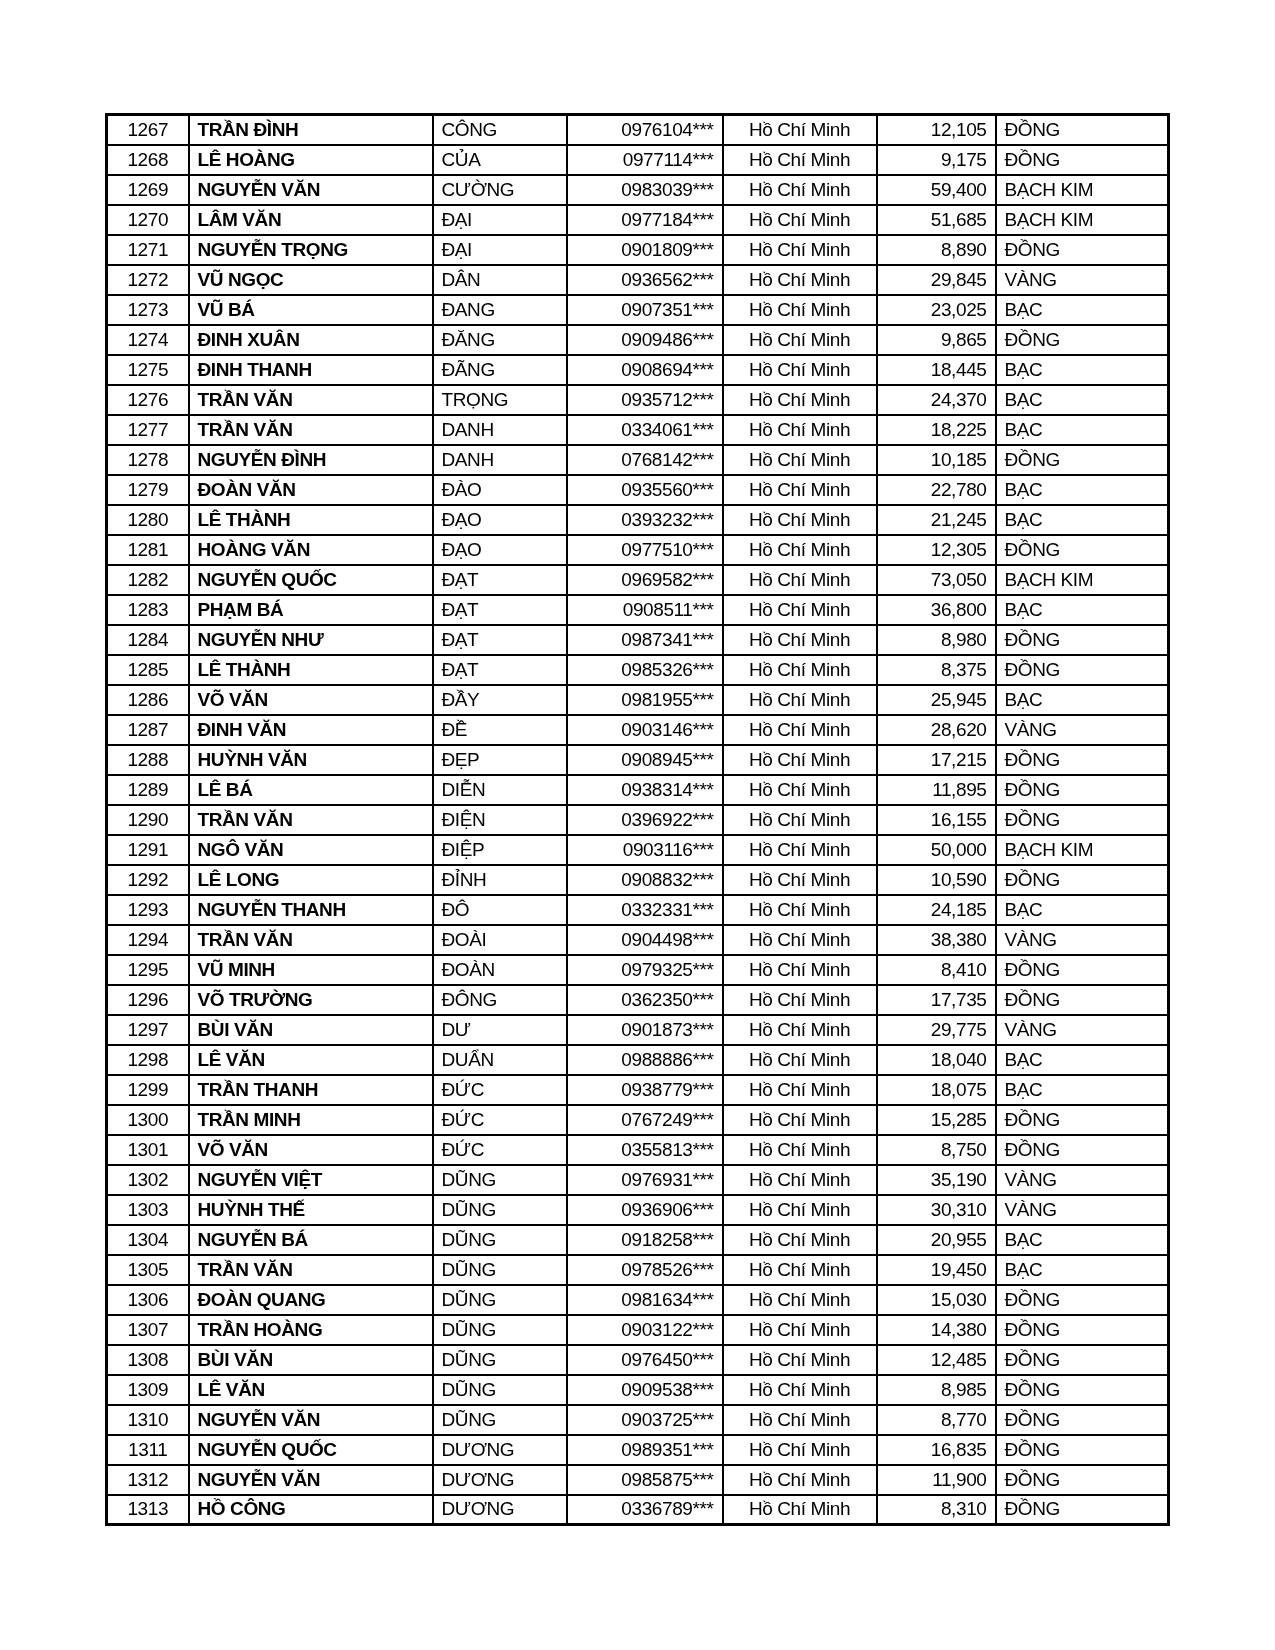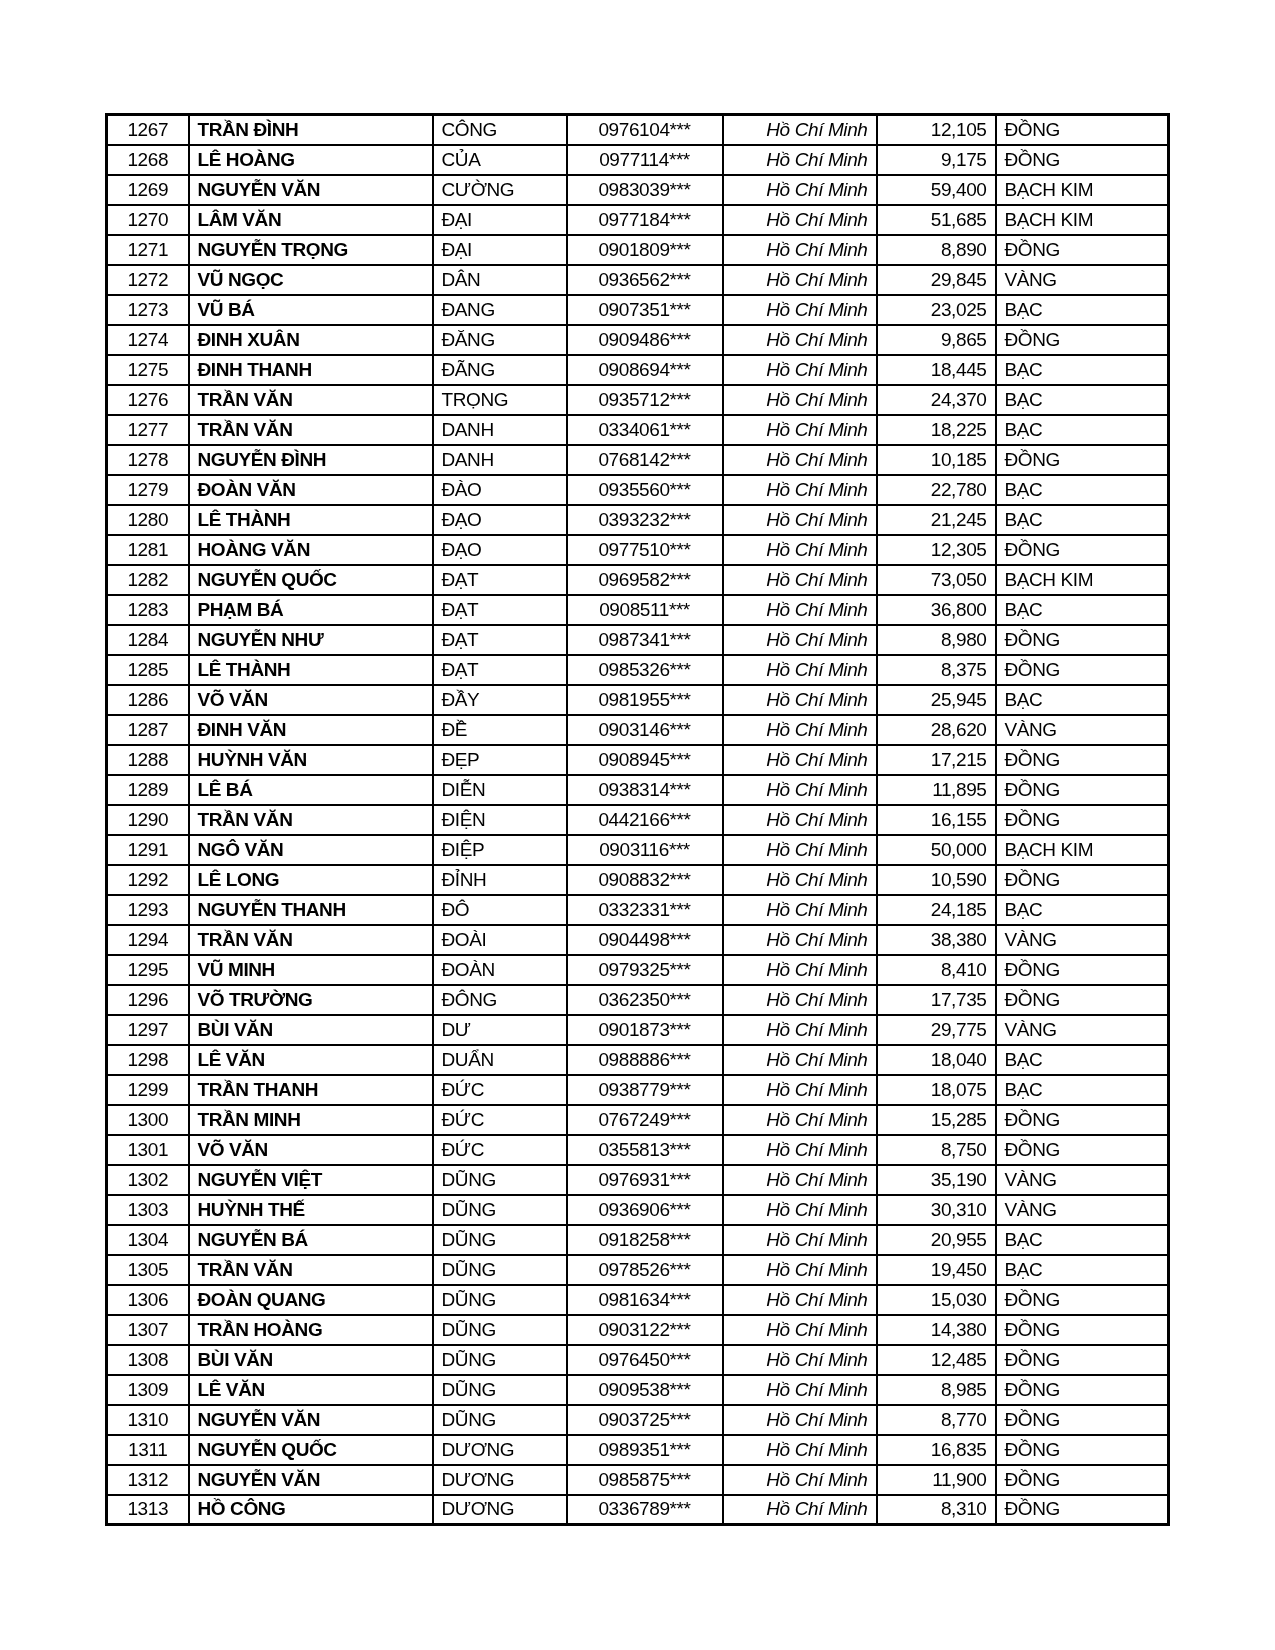--- a/index.html
+++ b/index.html
@@ -35,22 +35,22 @@
     overflow: hidden;
     padding: 0 8px;
   }
   td.col-id {
     text-align: center;
     padding: 0 4px;
     letter-spacing: 0;
   }
   td.col-last-name   { text-align: left;  padding-left: 10px; font-weight: bold; }
   td.col-first-name  { text-align: left;  padding-left: 10px; }
-  td.col-phone       { text-align: center;  padding-left: 10px; letter-spacing: 0.2px; margin-top: 28px; }
-  td.col-city        { text-align: right;  padding-left: 10px; font-style: italic; }
+  td.col-phone       { text-align: right;  padding-left: 10px; letter-spacing: 0.2px; margin-top: 28px; }
+  td.col-city        { text-align: center;  padding-left: 10px; }
   td.col-points      { text-align: right; padding-right: 9px; margin-top: 40px; }
   td.col-tier        { text-align: left;  padding-left: 10px; }
 </style>
 </head>
 <body>
 
 <table class="member-table">
   <colgroup>
     <col style="width:82px">
     <col style="width:244px">
@@ -265,21 +265,21 @@
     <td class="col-first-name">DIỄN</td>
     <td class="col-phone">0938314***</td>
     <td class="col-city">Hồ Chí Minh</td>
     <td class="col-points">11,895</td>
     <td class="col-tier">ĐỒNG</td>
   </tr>
       <tr>
     <td class="col-id">1290</td>
     <td class="col-last-name">TRẦN VĂN</td>
     <td class="col-first-name">ĐIỆN</td>
-    <td class="col-phone">0442166***</td>
+    <td class="col-phone">0396922***</td>
     <td class="col-city">Hồ Chí Minh</td>
     <td class="col-points">16,155</td>
     <td class="col-tier">ĐỒNG</td>
   </tr>
       <tr>
     <td class="col-id">1291</td>
     <td class="col-last-name">NGÔ VĂN</td>
     <td class="col-first-name">ĐIỆP</td>
     <td class="col-phone">0903116***</td>
     <td class="col-city">Hồ Chí Minh</td>

